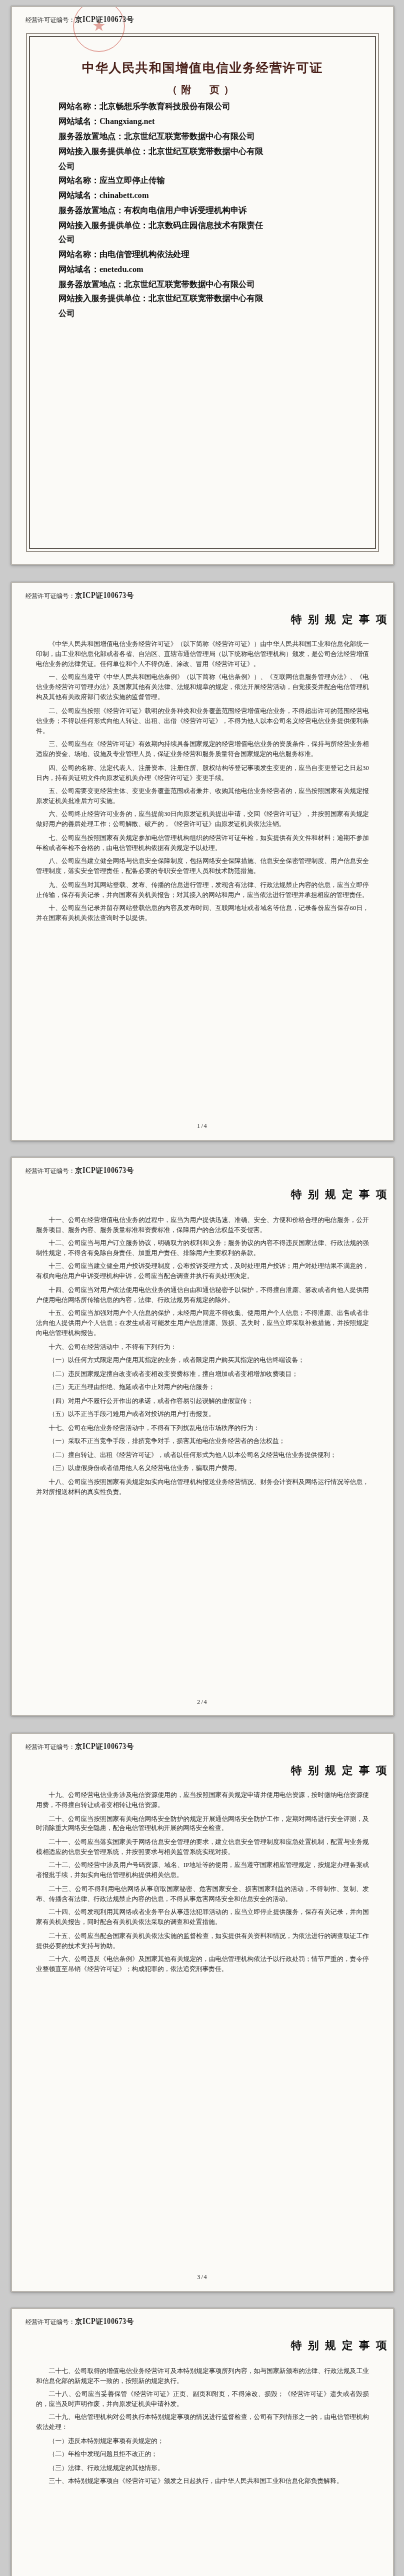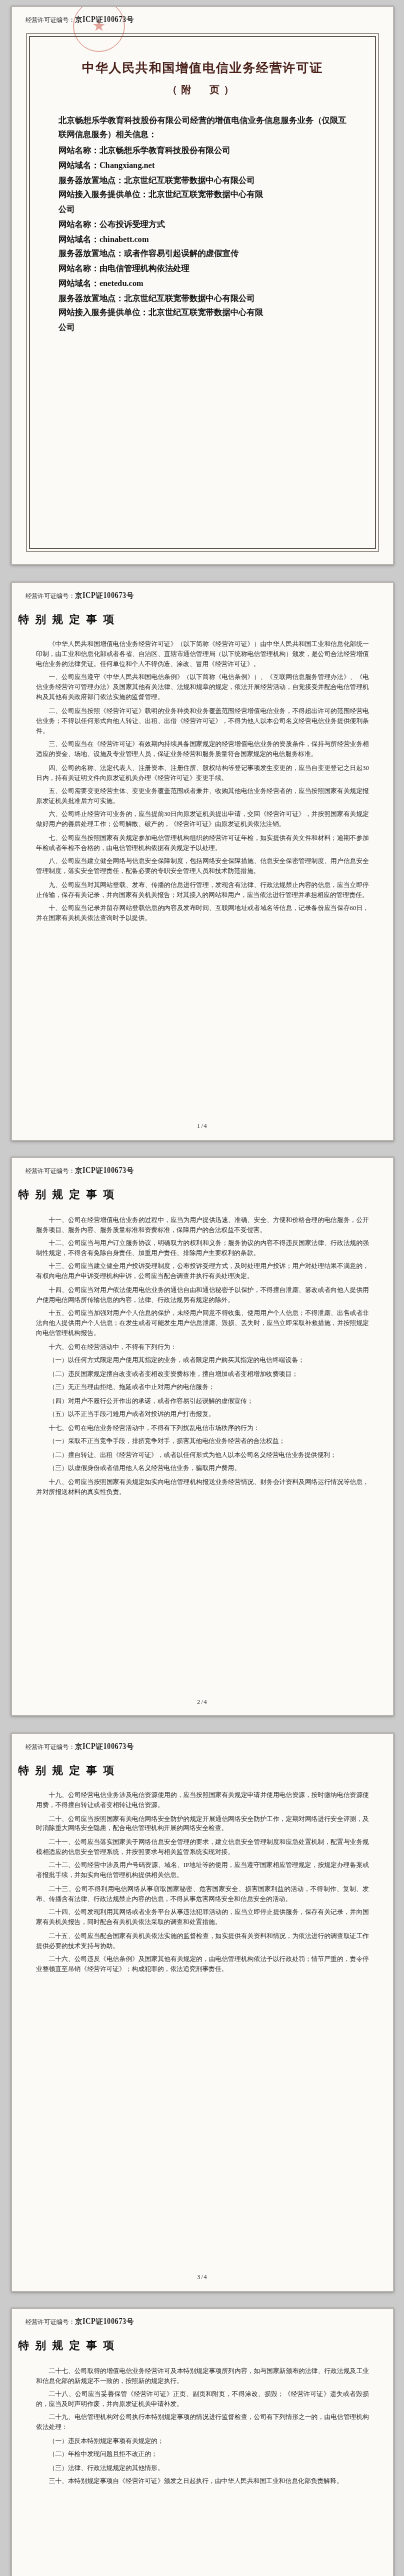--- a/index.html
+++ b/index.html
@@ -62,21 +62,21 @@
   }
   .entries { margin-top:3px; }
   .entry {
     font-size:8.2px; font-weight:bold; line-height:1.8; color:#101010;
     max-width:212px; word-break:break-all;
   }
 
   
   .prov-content { padding-top:30px; }
   .prov-title {
-    text-align:left; font-size:10.8px; font-weight:bold;
+    text-align:right; font-size:10.8px; font-weight:bold;
     letter-spacing:6.2px; text-indent:6.2px; color:#141414;
   }
   .prov-body { padding:12.4px 24px 0; }
   .prov-body p {
     font-size:6.4px; line-height:1.55; text-align:justify;
     text-indent:2em; color:#1d1d1d; margin-bottom:3.6px;
   }
   .page-number {
     position:absolute; bottom:10.3px; left:0; right:0;
     text-align:center; font-size:6.2px; color:#2e2e2e; letter-spacing:1px;
@@ -91,51 +91,53 @@
     <div class="page-header">
       <span>经营许可证编号：</span><span class="num">京ICP证100673号</span>
     </div>
     <div class="seal">
       <span class="star">★</span>
     </div>
     <div class="cert-frame">
       <div class="cert-inner">
         <h1 class="cert-title">中华人民共和国增值电信业务经营许可证</h1>
         <h2 class="cert-subtitle">（附　页）</h2>
-        <p class="cert-intro">北京畅想乐学教育科技股份有限公司经营的增值电信业务信息服务业务（仅限互联网信息服务）相关信息：</p>
         <div class="entries">
 
             <div class="entry">
               <span class="lbl">网站名称：</span><span class="val">北京畅想乐学教育科技股份有限公司</span>
             </div>
 
             <div class="entry">
               <span class="lbl">网站域名：</span><span class="val">Changxiang.net</span>
             </div>
 
             <div class="entry">
               <span class="lbl">服务器放置地点：</span><span class="val">北京世纪互联宽带数据中心有限公司</span>
             </div>
 
             <div class="entry">
               <span class="lbl">网站接入服务提供单位：</span><span class="val">北京世纪互联宽带数据中心有限公司</span>
             </div>
 
             <div class="entry">
-              <span class="lbl">网站名称：</span><span class="val">公布投诉受理方式</span>
+              <span class="lbl">网站名称：</span><span class="val">应当立即停止传输</span>
             </div>
 
             <div class="entry">
               <span class="lbl">网站域名：</span><span class="val">chinabett.com</span>
             </div>
 
             <div class="entry">
-              <span class="lbl">服务器放置地点：</span><span class="val">或者作容易引起误解的虚假宣传</span>
-            </div>
-
+              <span class="lbl">服务器放置地点：</span><span class="val">有权向电信用户申诉受理机构申诉</span>
+            </div>
+
+            <div class="entry">
+              <span class="lbl">网站接入服务提供单位：</span><span class="val">北京数码庄园信息技术有限责任公司</span>
+            </div>
 
             <div class="entry">
               <span class="lbl">网站名称：</span><span class="val">由电信管理机构依法处理</span>
             </div>
 
             <div class="entry">
               <span class="lbl">网站域名：</span><span class="val">enetedu.com</span>
             </div>
 
             <div class="entry">

